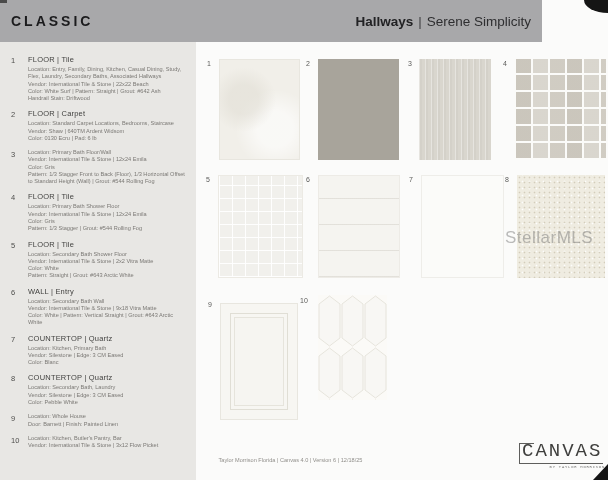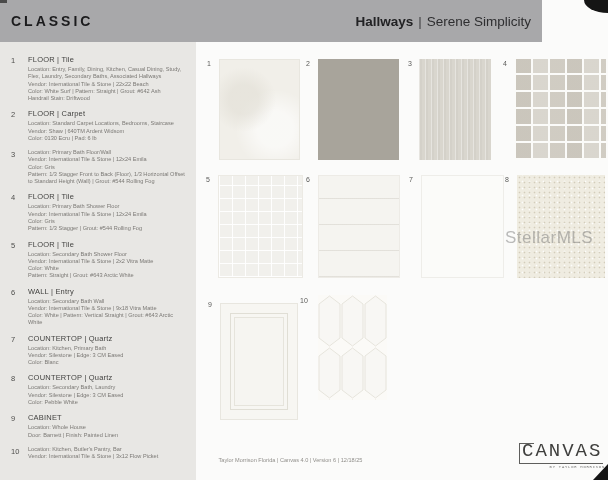--- a/index.html
+++ b/index.html
@@ -177,21 +177,20 @@
         <div class="item-title">COUNTERTOP | Quartz</div>
         <div class="item-line">Location: Secondary Bath, Laundry</div>
         <div class="item-line">Vendor: Silestone | Edge: 3 CM Eased</div>
         <div class="item-line">Color: Pebble White</div>
       </div>
     </div>
 
     <div class="item">
       <div class="item-num">9</div>
       <div class="item-body">
-        <div class="item-title">CABINET</div>
         <div class="item-line">Location: Whole House</div>
         <div class="item-line">Door: Barnett | Finish: Painted Linen</div>
       </div>
     </div>
 
     <div class="item">
       <div class="item-num">10</div>
       <div class="item-body">
         <div class="item-line">Location: Kitchen, Butler's Pantry, Bar</div>
         <div class="item-line">Vendor: International Tile &amp; Stone | 3x12 Flow Picket</div>

